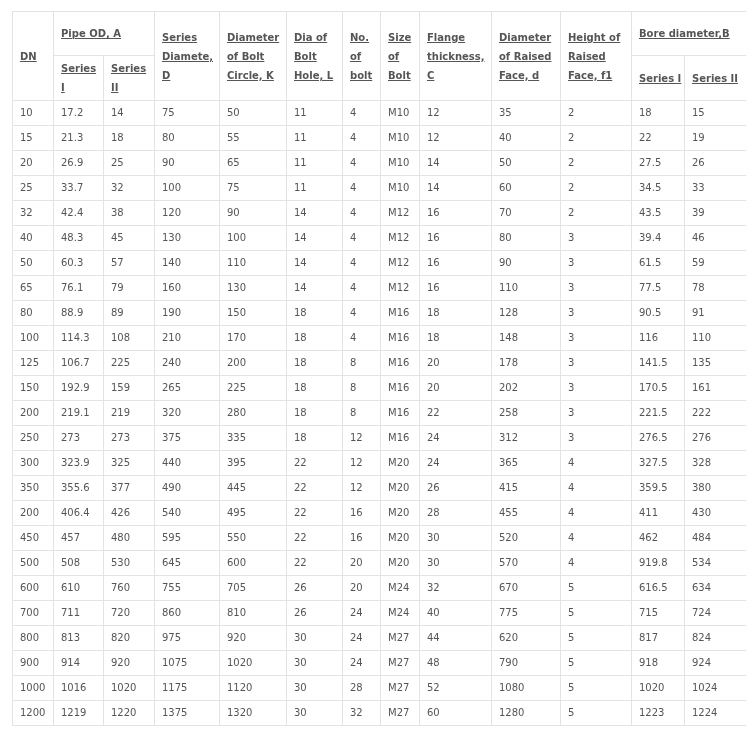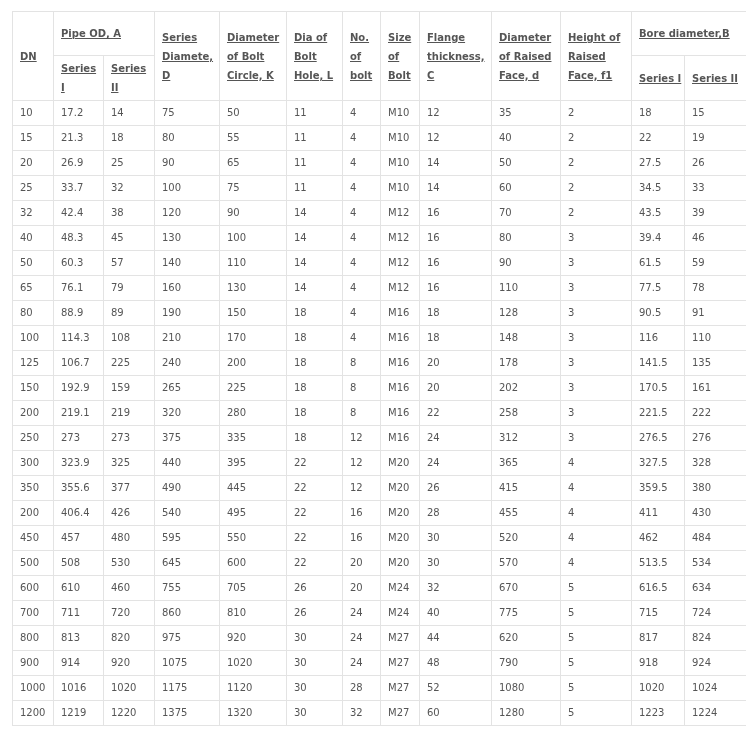--- a/index.html
+++ b/index.html
@@ -331,27 +331,27 @@
           <td>508</td>
           <td>530</td>
           <td>645</td>
           <td>600</td>
           <td>22</td>
           <td>20</td>
           <td>M20</td>
           <td>30</td>
           <td>570</td>
           <td>4</td>
-          <td>513.5</td>
+          <td>919.8</td>
           <td>534</td>
         </tr>
         <tr>
           <td>600</td>
           <td>610</td>
-          <td>460</td>
+          <td>760</td>
           <td>755</td>
           <td>705</td>
           <td>26</td>
           <td>20</td>
           <td>M24</td>
           <td>32</td>
           <td>670</td>
           <td>5</td>
           <td>616.5</td>
           <td>634</td>

